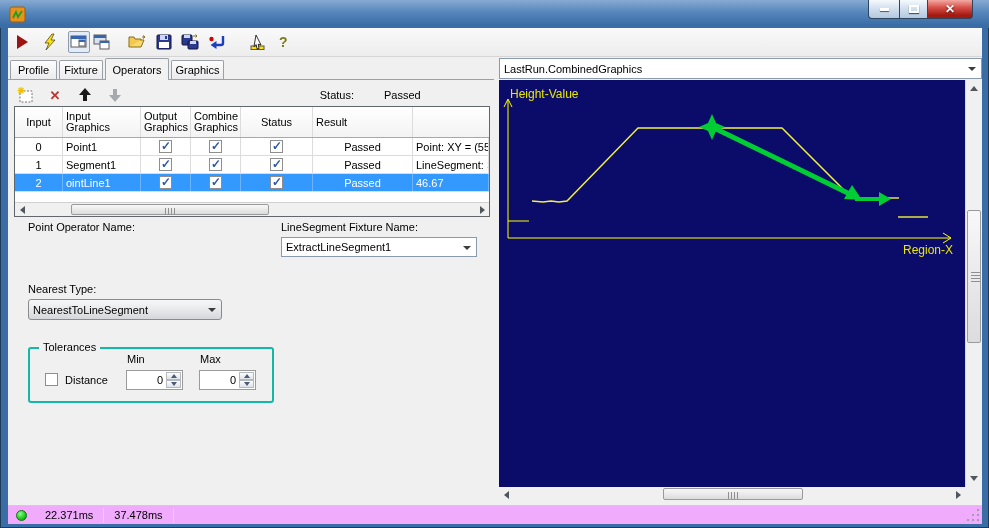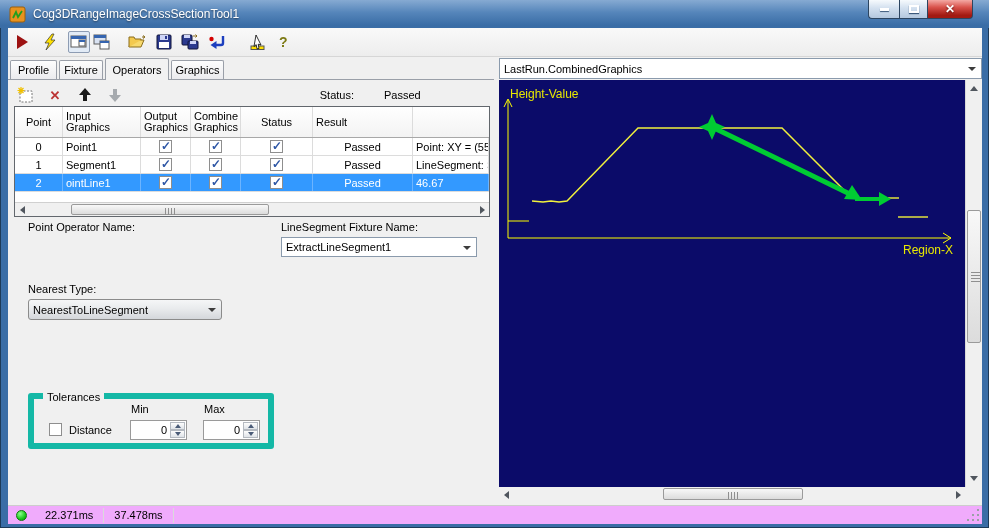--- a/index.html
+++ b/index.html
@@ -62,21 +62,21 @@
   .grip-v{position:absolute;top:50%;left:3px;height:10px;width:9px;margin-top:-5px;
           background:repeating-linear-gradient(#8f8f8f 0 1px,transparent 1px 3px);}
   
   .lbl{position:absolute;white-space:nowrap;}
   .combo{position:absolute;height:20px;background:#fff;border:1px solid #8a9aac;display:flex;align-items:center;
          padding:0 18px 0 4px;white-space:nowrap;overflow:hidden;}
   .combo .car{position:absolute;right:5px;top:8px;width:0;height:0;border-left:4px solid transparent;
               border-right:4px solid transparent;border-top:4px solid #3c3c3c;}
   .combo.themed{border-radius:3px;border:1px solid #8b8b8b;background:linear-gradient(#f5f6f7,#e9ebed 45%,#d4d7db);}
   
-  .group{position:absolute;border:6px solid #14b8a6;border-radius:3px;margin-top:46px;}
+  .group{position:absolute;border:2px solid #14b8a6;border-radius:3px;}
   .legend{position:absolute;top:-8px;left:9px;background:#f0f0f0;padding:0 4px;}
   .spin{position:absolute;width:57px;height:20px;border:1px solid #9a9a9a;background:#fff;}
   .spin .val{position:absolute;left:2px;right:19px;top:3px;text-align:right;}
   .spin .btns{position:absolute;right:1px;top:1px;bottom:1px;width:15px;display:flex;flex-direction:column;}
   .spbtn{flex:1;background:linear-gradient(#fdfdfd,#dfe3e8);border:1px solid #b4b9c0;display:flex;align-items:center;justify-content:center;}
   .spbtn .tri.up{border-left:3px solid transparent;border-right:3px solid transparent;border-bottom:4px solid #4a5b77;}
   .spbtn .tri.down{border-left:3px solid transparent;border-right:3px solid transparent;border-top:4px solid #4a5b77;}
   .chk{position:absolute;width:13px;height:13px;background:#fff;border:1px solid #8e8e8e;}
   
   .plot-wrap{position:absolute;left:491px;top:23px;width:466px;height:407px;}
@@ -103,21 +103,20 @@
 
 <div class="window">
 
   <div class="titlebar">
     <span class="app-icon">
       <svg width="17" height="17">
           <rect x="1" y="1" width="15" height="15" rx="2" fill="#e8921e" stroke="#9c5f0d"></rect>
         <polyline points="4,12 7,6 9,11 13,5" fill="none" stroke="#1f9e1f" stroke-width="1.8"></polyline>
         </svg>
     </span>
-    <span class="title">Cog3DRangeImageCrossSectionTool1</span>
     <div class="winbtns">
       <div class="wbtn min">
           <span class="glyph-min"></span>
         </div>
       <div class="wbtn max">
           <span class="glyph-max"></span>
         </div>
       <div class="wbtn close">
           <span>✕</span>
         </div>
@@ -228,21 +227,21 @@
         <svg width="16" height="16">
           <path d="M8,15 L14,8 L10,8 L10,2 L6,2 L6,8 L2,8 Z" fill="#a6aaae"></path>
           </svg>
         </div>
       <span class="status-lbl">Status:</span>
       <span class="status-val">Passed</span>
     </div>
 
     <div class="optable">
       <div class="thead">
-        <div class="th center">Point</div>
+        <div class="th center">Input</div>
         <div class="th">Input Graphics</div>
         <div class="th">Output Graphics</div>
         <div class="th">Combine Graphics</div>
         <div class="th center">Status</div>
         <div class="th">Result</div>
       </div>
       <div>
           <div class="trow">
             <div class="td center">0</div>
             <div class="td">Point1</div>

